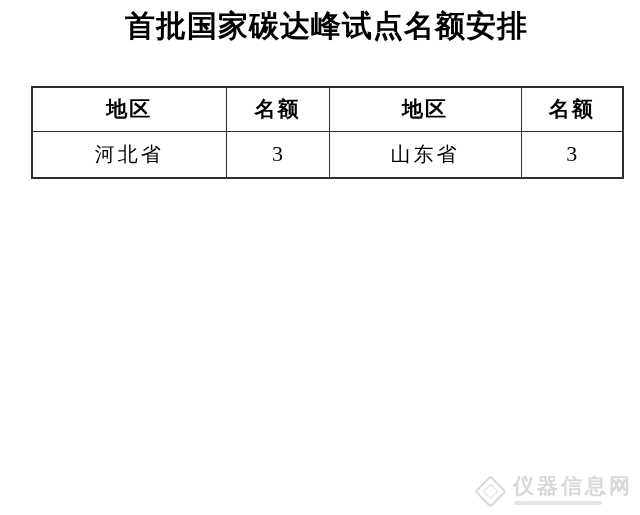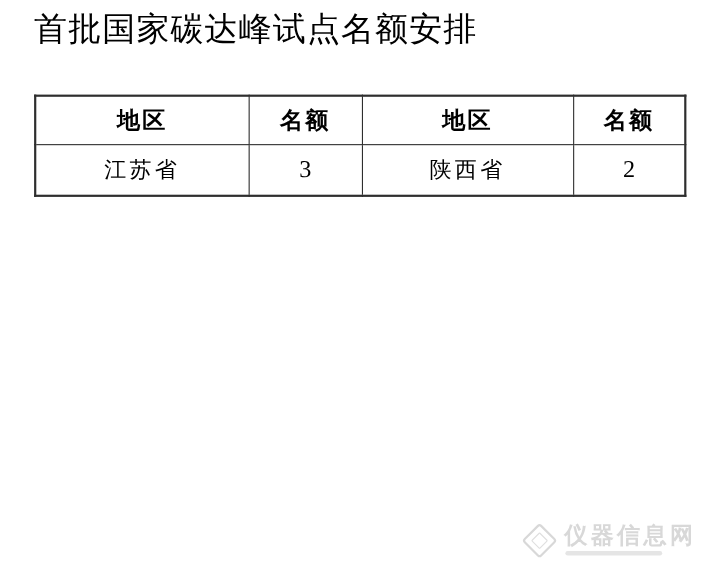--- a/index.html
+++ b/index.html
@@ -14,24 +14,24 @@
     overflow: hidden;
     font-family: "Liberation Serif", "DejaVu Serif", serif;
     color: #000000;
   }
   .page-title {
     position: absolute;
     top: 6px;
     left: 31px;
     width: 591px;
     margin: 0;
-    text-align: left;
+    text-align: center;
     font-family: "Liberation Serif", "DejaVu Serif", serif;
     font-size: 30px;
-    font-weight: normal;
+    font-weight: bold;
     letter-spacing: 1px;
     color: #000000;
     z-index: 2;
   }
   table.quota-table {
     position: absolute;
     left: 31px;
     top: 86px;
     width: 591px;
     border-collapse: collapse;
@@ -94,21 +94,21 @@
     justify-content: center;
   }
   .wm-diamond-inner {
     width: 9px;
     height: 9px;
     border: 1.5px solid #dddddd;
     border-radius: 1px;
   }
   .wm-body { display: flex; flex-direction: column; align-items: flex-start; }
   .wm-text {
-    font-family: Liberation Serif, serif;
+    font-family: Liberation Mono, monospace;
     font-size: 21px;
     font-weight: bold;
     letter-spacing: 3px;
     color: #d6d6d6;
     line-height: 1;
   }
   .wm-subline {
     width: 88px;
     height: 4px;
     background: #e4e4e4;
@@ -132,24 +132,24 @@
   <thead>
     <tr>
       <th>地区</th>
       <th>名额</th>
       <th>地区</th>
       <th>名额</th>
     </tr>
   </thead>
   <tbody>
     <tr>
-      <td class="region-cell">江苏省</td>
+      <td class="region-cell">河北省</td>
       <td class="quota-cell">3</td>
-      <td class="region-cell">陕西省</td>
-      <td class="quota-cell">2</td>
+      <td class="region-cell">山东省</td>
+      <td class="quota-cell">3</td>
     </tr>
   </tbody>
 </table>
 
 <div class="watermark">
   <span class="wm-logo">
     <span class="wm-diamond">
       <span class="wm-diamond-inner"></span>
     </span>
   </span>

